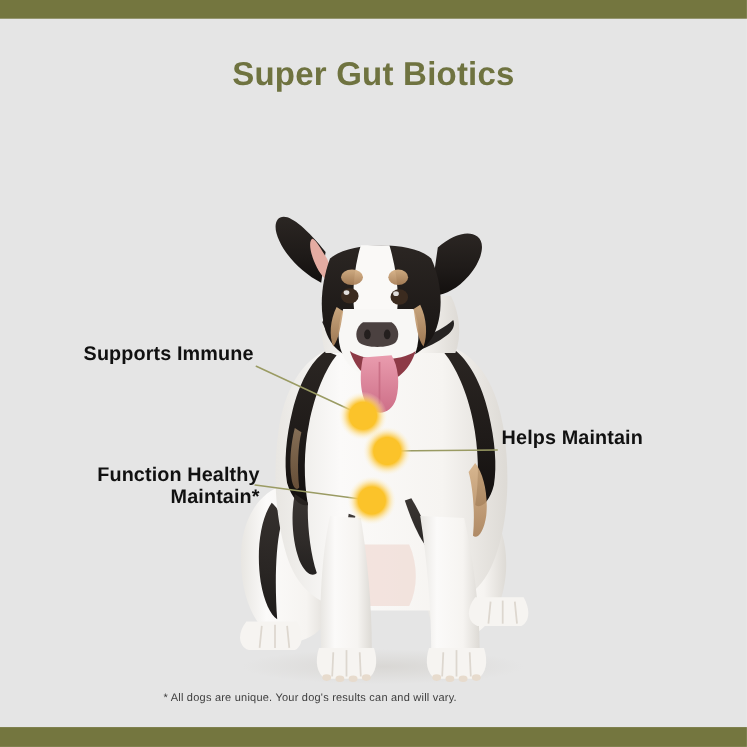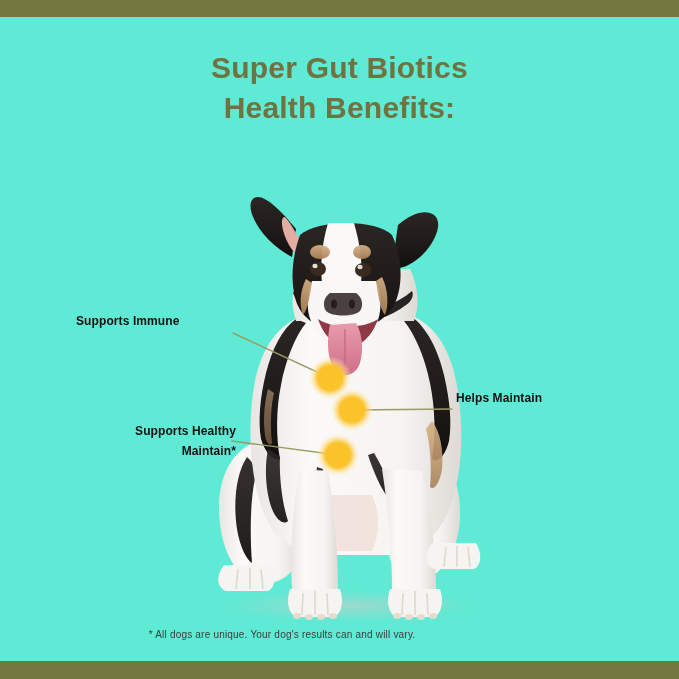--- a/index.html
+++ b/index.html
@@ -7,21 +7,21 @@
     padding: 0;
     background: #ffffff;
   }
   body {
     font-family: "Liberation Sans", sans-serif;
   }
   #page {
     position: relative;
     width: 679px;
     height: 679px;
-    background: #5eead4;
+    background: #e5e5e5;
     overflow: hidden;
   }
 
   
   .band {
     position: absolute;
     left: 0;
     width: 679px;
     background: #74763f;
   }
@@ -40,21 +40,21 @@
     font-weight: bold;
     line-height: 40px;
     letter-spacing: 0.2px;
   }
   .headline .line { display: block; }
 
   
   .callout {
     position: absolute;
     color: #111111;
-    font-size: 12px;
+    font-size: 18px;
     font-weight: bold;
     line-height: 20px;
     letter-spacing: 0.1px;
     white-space: nowrap;
   }
   .callout .line { display: block; }
   .callout-immune  { left: 76px;  top: 311px; text-align: left; }
   .callout-digest  { left: 76px;  top: 421px; width: 160px; text-align: right; }
   .callout-flora   { left: 456px; top: 388px; text-align: right; }
 
@@ -83,21 +83,20 @@
 </head>
 <body>
 
 <div id="page">
 
   <div class="band band-top"></div>
   <div class="band band-bottom"></div>
 
   <div class="headline">
     <span class="line">Super Gut Biotics</span>
-    <span class="line">Health Benefits:</span>
   </div>
 
   <div class="stage">
     <svg width="679" height="644" viewBox="0 0 679 644" xmlns="http://www.w3.org/2000/svg">
 
       <defs>
         <radialGradient id="dotGlow" cx="50%" cy="50%" r="50%">
           <stop offset="0%" stop-color="#fbc32a" stop-opacity="1"></stop>
           <stop offset="56%" stop-color="#fbc32a" stop-opacity="1"></stop>
           <stop offset="70%" stop-color="#fcd264" stop-opacity="0.72"></stop>
@@ -307,21 +306,21 @@
       </g>
 
     </svg>
   </div>
 
   <div class="callout callout-immune">
     <span class="line">Supports Immune</span>
   </div>
 
   <div class="callout callout-digest">
-    <span class="line">Supports Healthy</span>
+    <span class="line">Function Healthy</span>
     <span class="line">Maintain*</span>
   </div>
 
   <div class="callout callout-flora">
     <span class="line">Helps Maintain</span>
   </div>
 
   <div class="footnote">* All dogs are unique. Your dog's results can and will vary.</div>
 
 </div>

